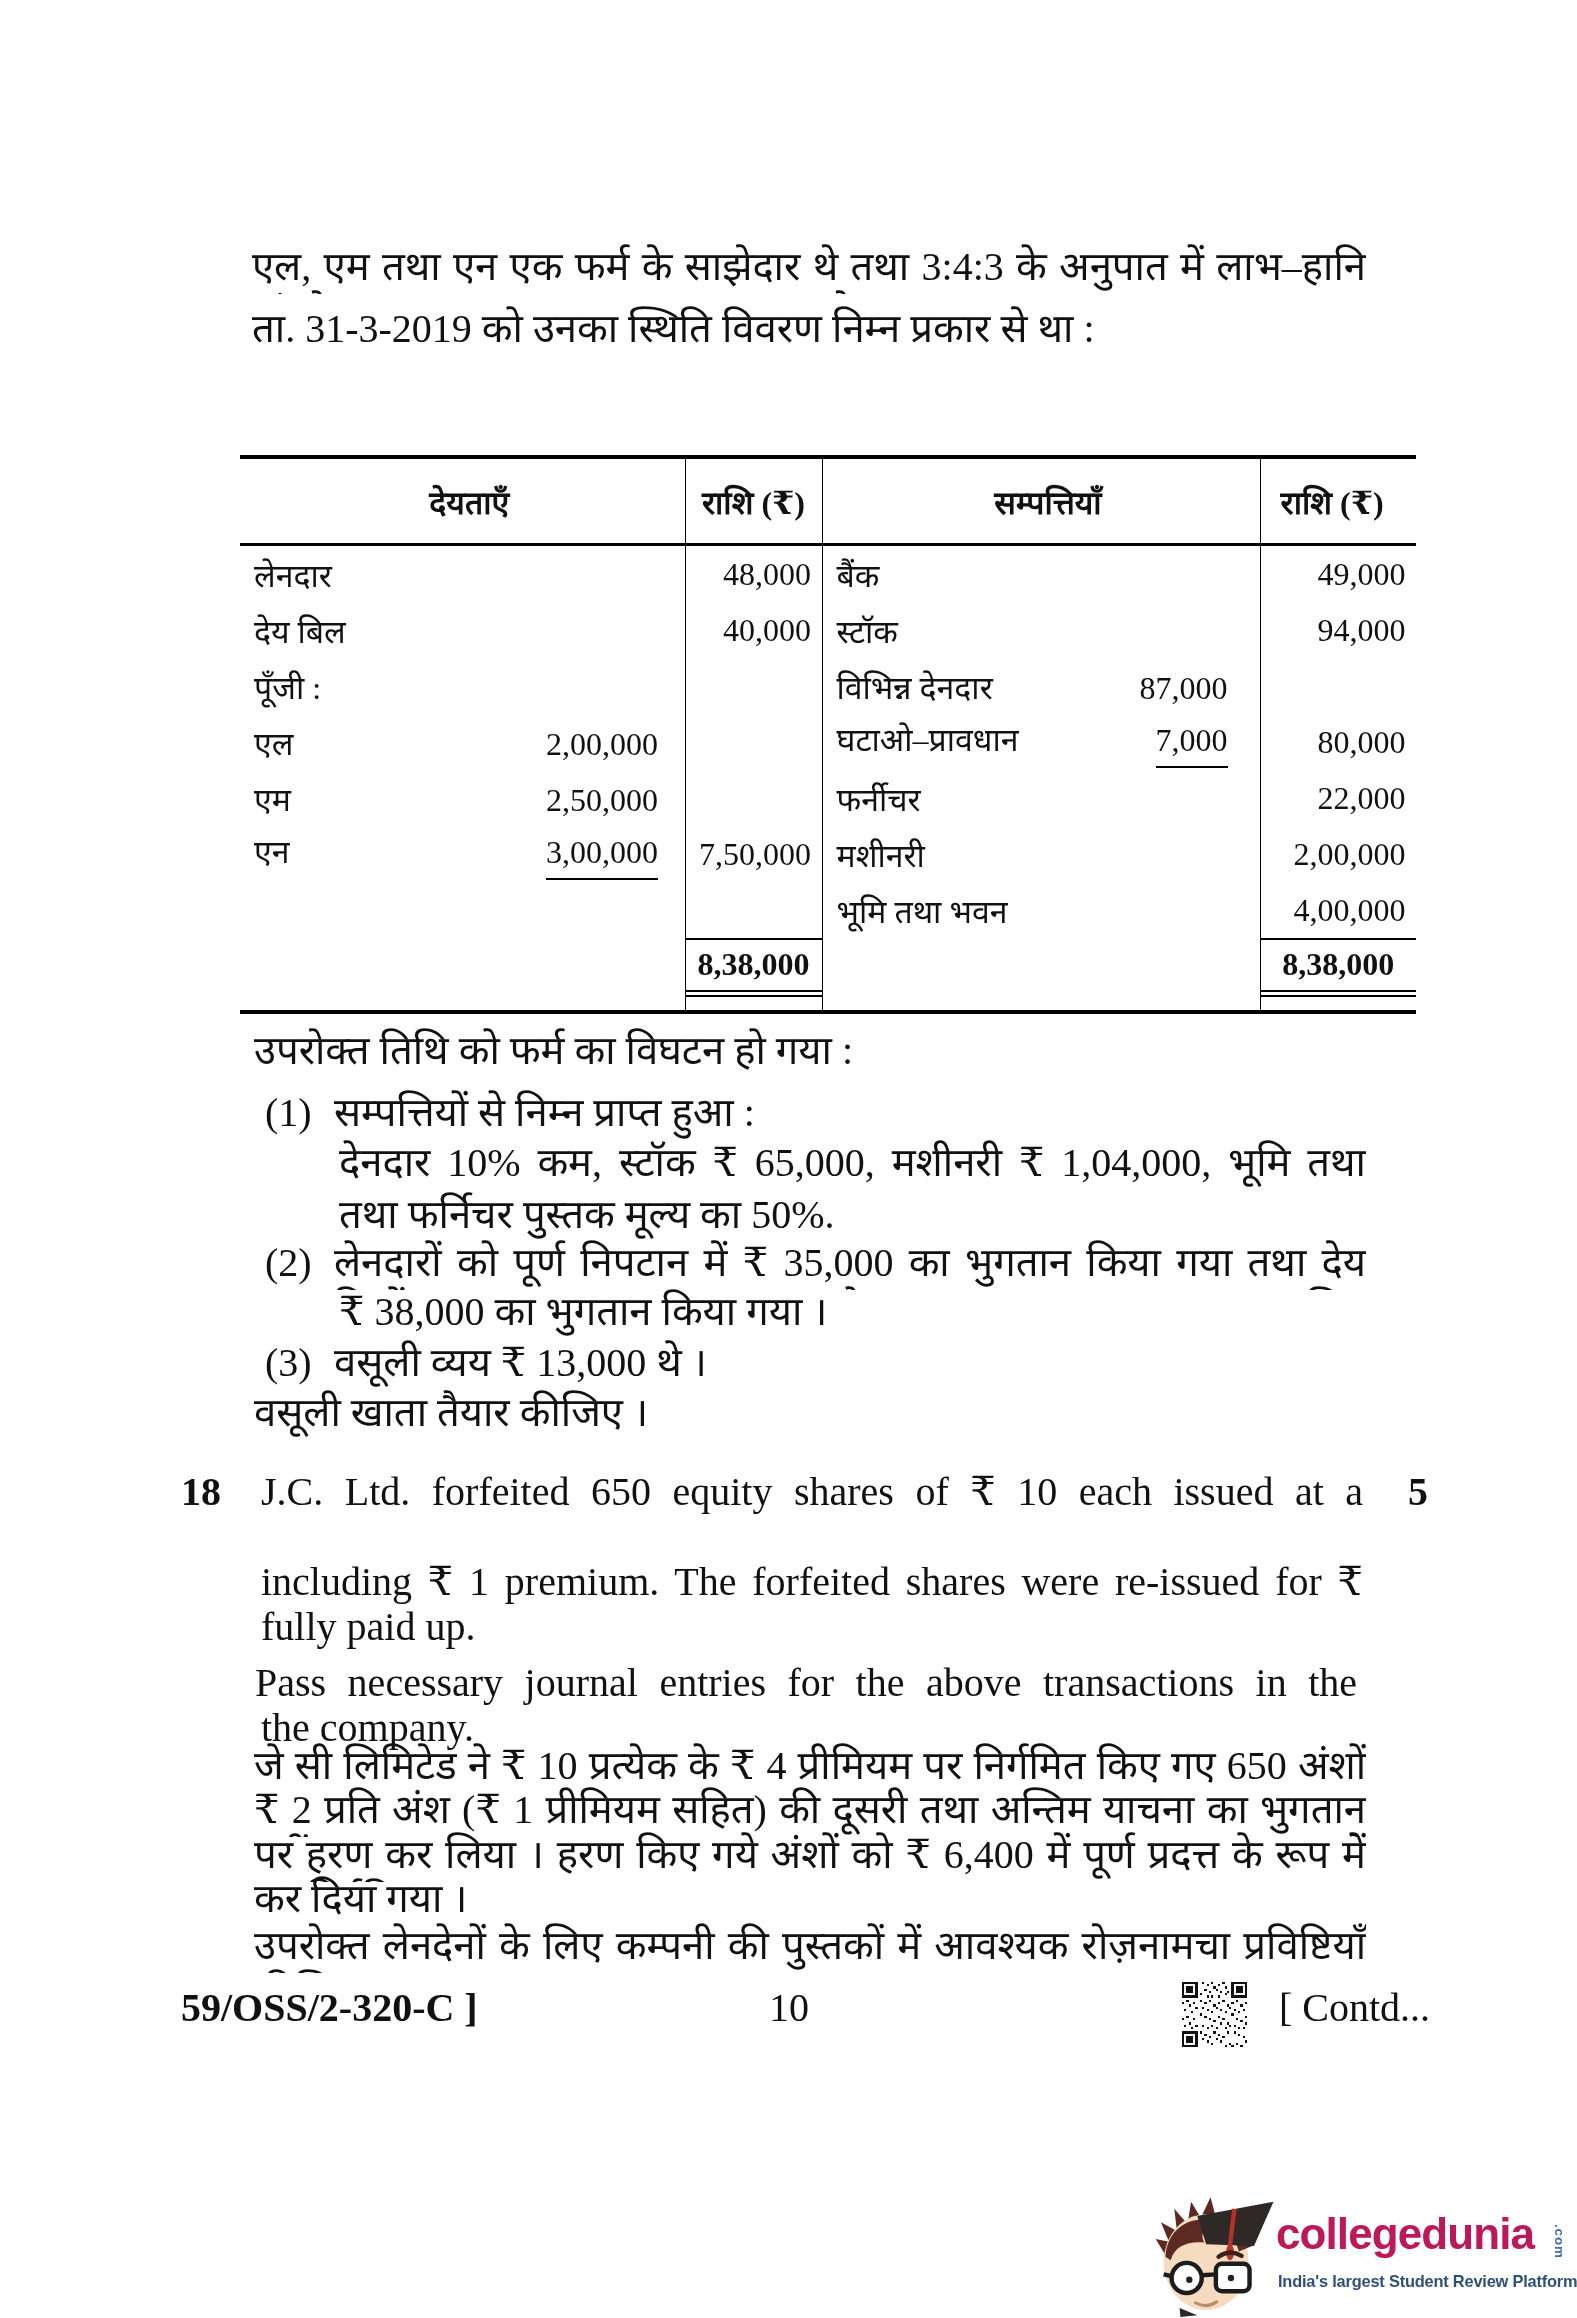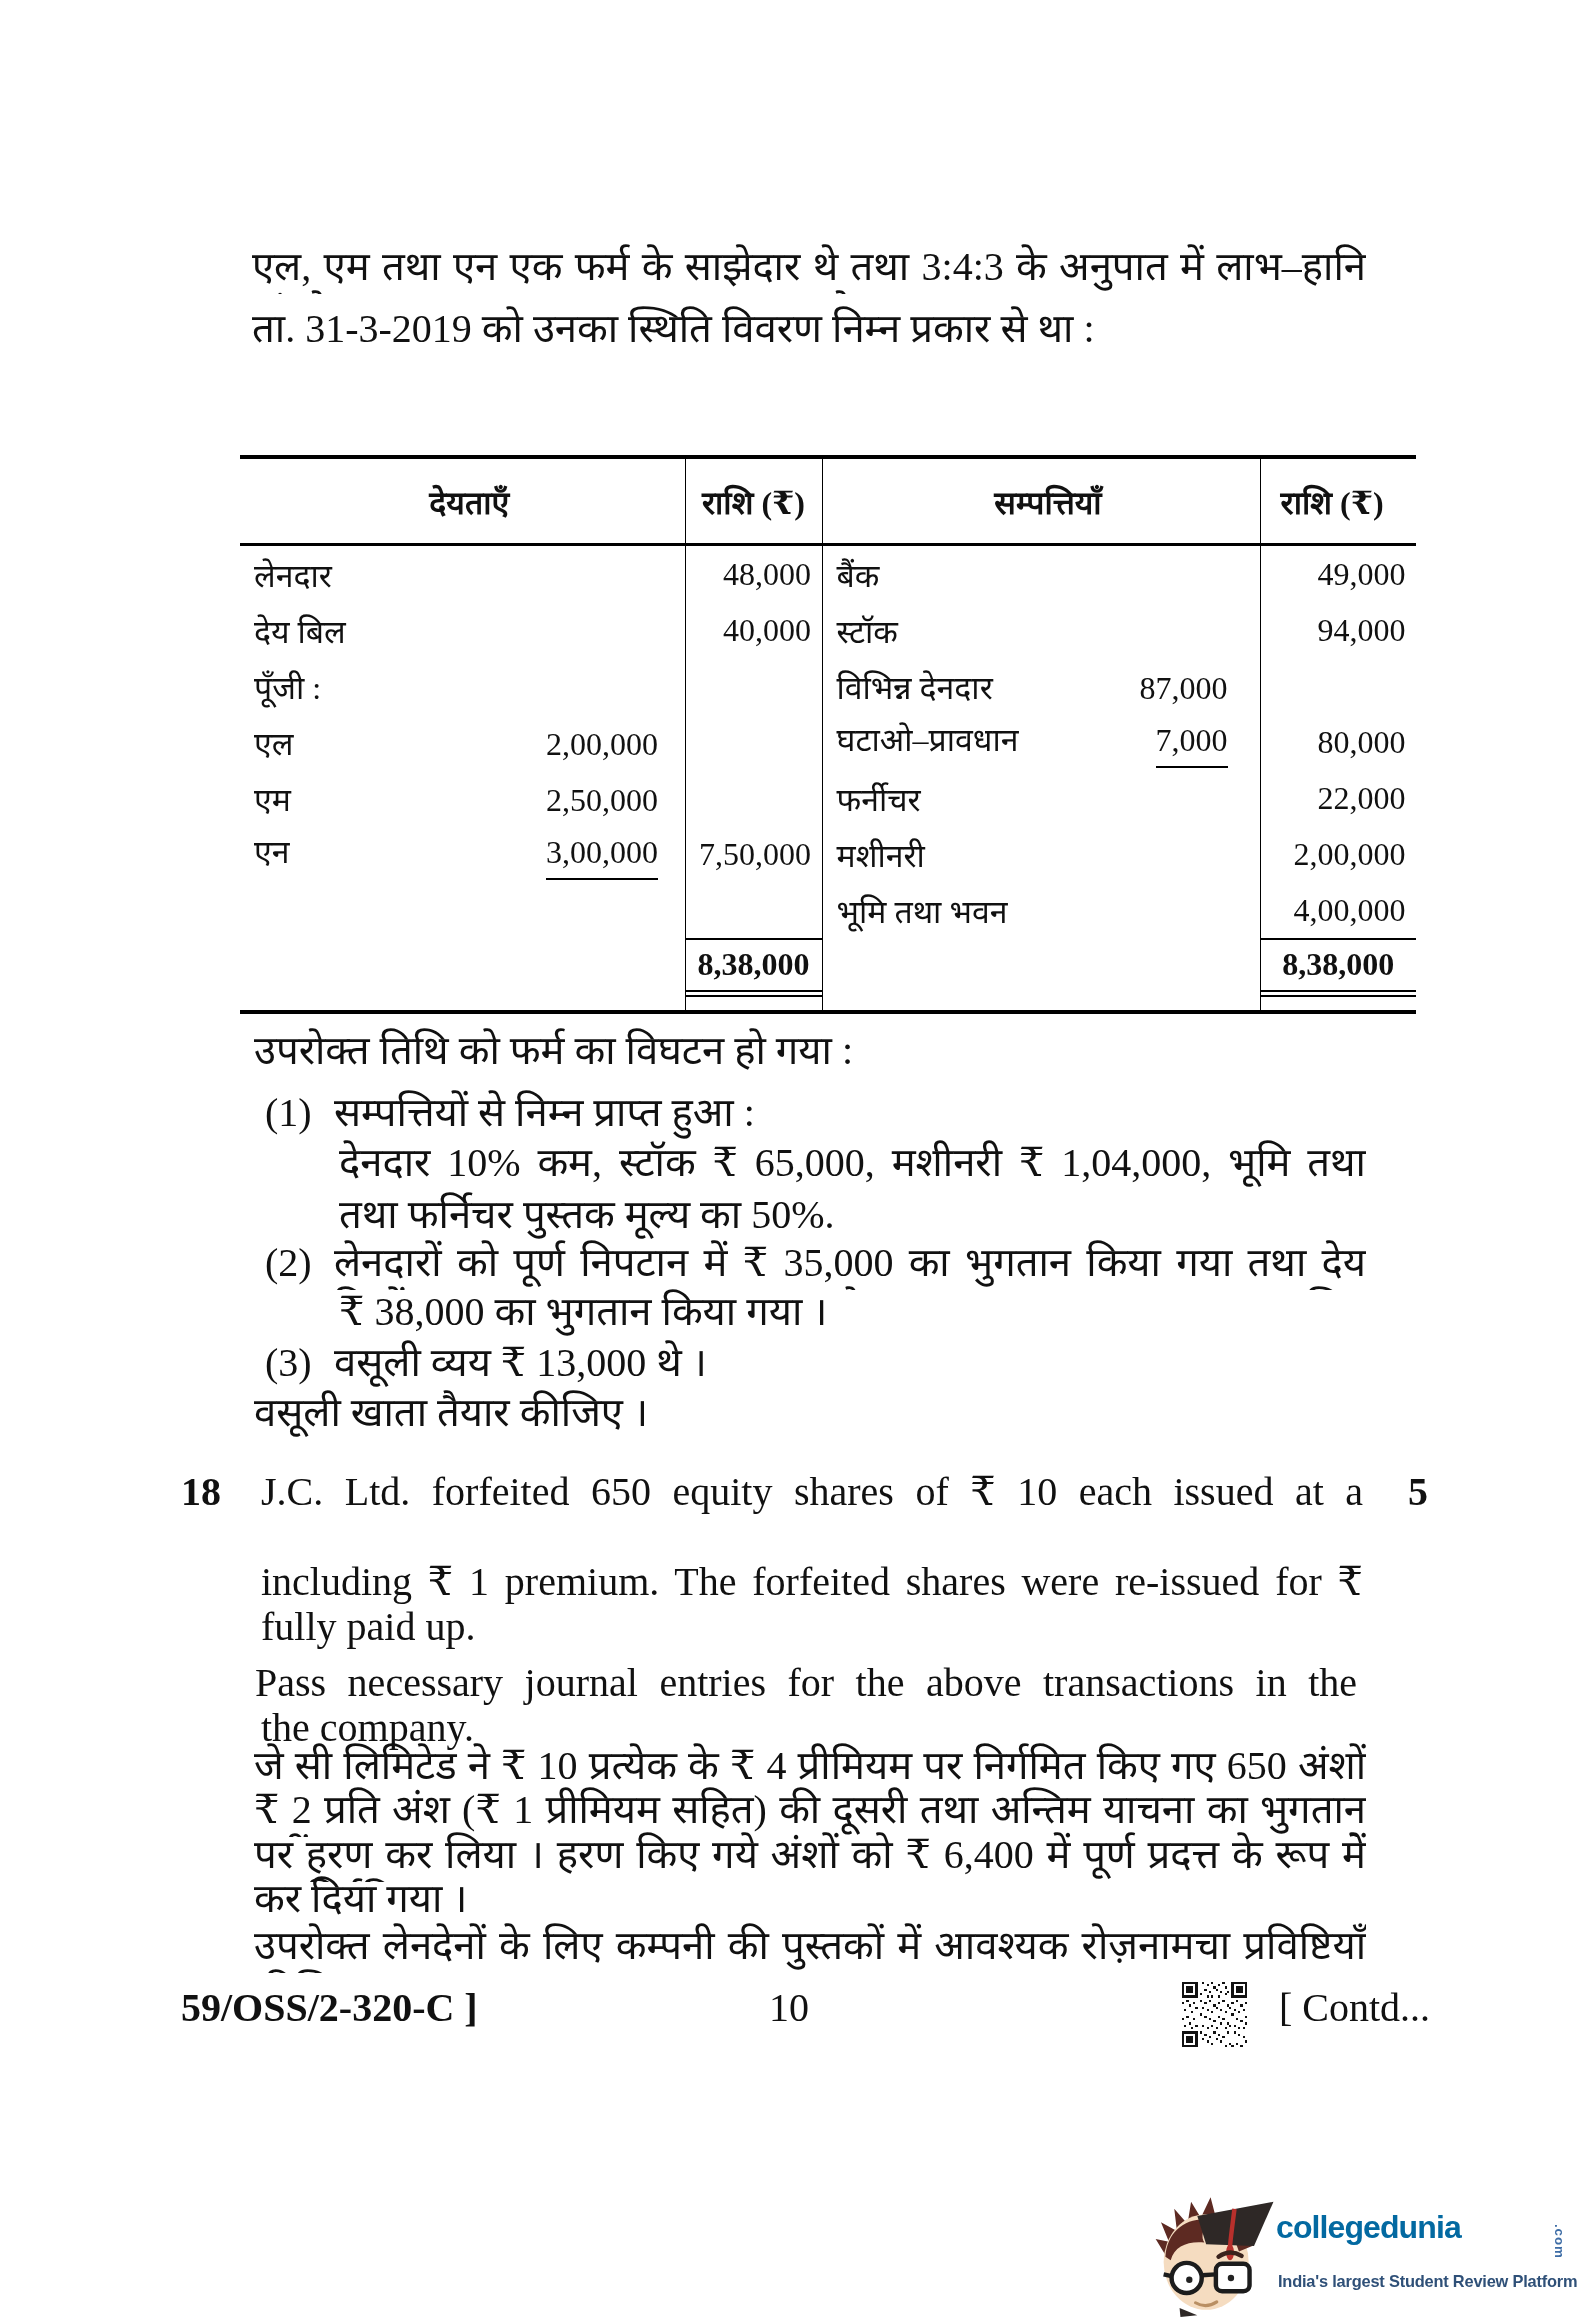--- a/index.html
+++ b/index.html
@@ -59,22 +59,22 @@
 
   
   .qr{position:absolute;left:1182px;top:1982px;width:65px;height:65px;}
 
   
   .logo{position:absolute;left:1146px;top:2182px;width:432px;height:137px;
         font-family:"Liberation Sans","DejaVu Sans",sans-serif;}
   .mascot{position:absolute;left:7px;top:1.8px;}
   .brand{
     position:absolute;left:130px;top:26.5px;
-    font-size:32px;font-weight:700;letter-spacing:-0.9px;
-    color:#0369a1;white-space:nowrap;
+    font-size:44px;font-weight:700;letter-spacing:-0.9px;
+    color:#be185d;white-space:nowrap;
   }
   .brand-dom{
     position:absolute;left:406px;top:42px;
     writing-mode:vertical-rl;
     font-size:13.3px;font-weight:700;color:#3e6da6;letter-spacing:0.9px;
   }
   .tagline{
     position:absolute;left:132px;top:90px;
     font-size:16.4px;font-weight:700;color:#2f5078;
     letter-spacing:-0.2px;white-space:nowrap;

